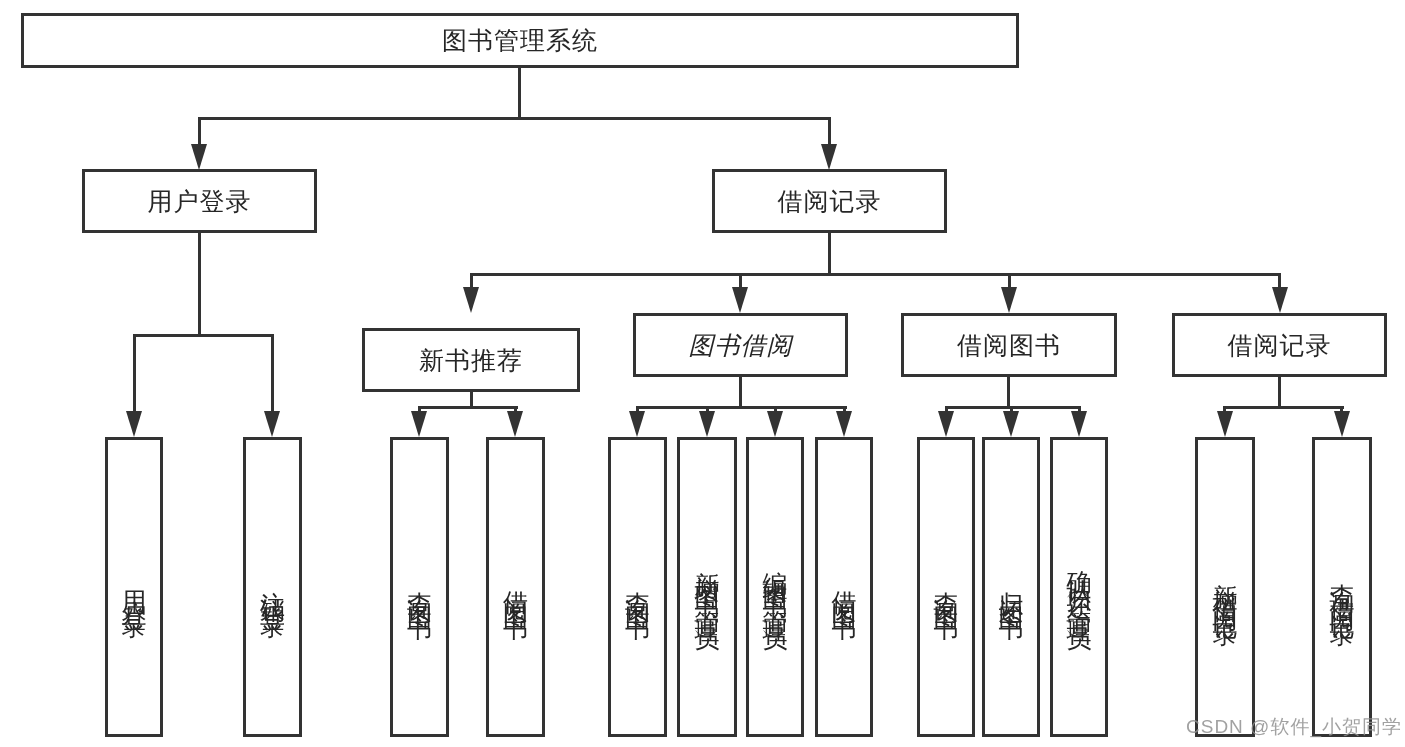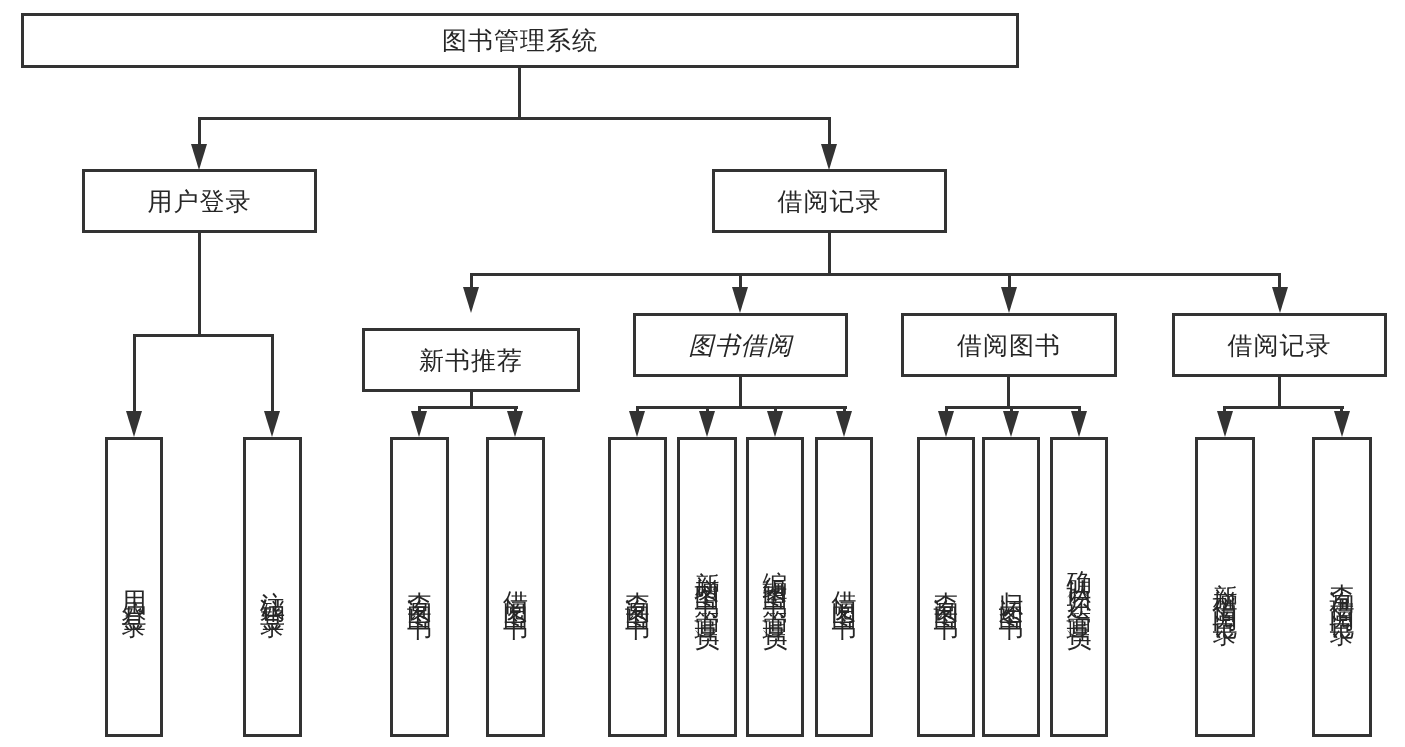--- a/index.html
+++ b/index.html
@@ -155,14 +155,15 @@
   <div class="line" style="left:1078px;top:406px;width:3px;height:8px;"></div>
   <div class="arrow" style="left:1071px;top:411px;"></div>
 
   <div class="line" style="left:1278px;top:377px;width:3px;height:31px;"></div>
   <div class="line" style="left:1223px;top:406px;width:121px;height:3px;"></div>
   <div class="line" style="left:1223px;top:406px;width:3px;height:8px;"></div>
   <div class="arrow" style="left:1217px;top:411px;"></div>
   <div class="line" style="left:1340px;top:406px;width:3px;height:8px;"></div>
   <div class="arrow" style="left:1334px;top:411px;"></div>
 
+  <div class="watermark">CSDN @软件_小贺同学</div>
 
 </div>
 
 </body></html>

